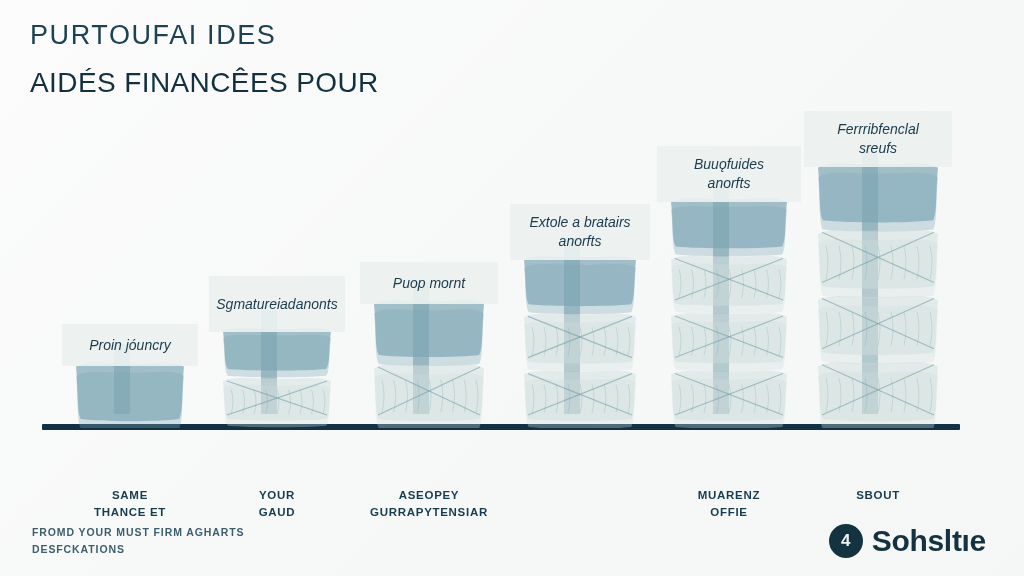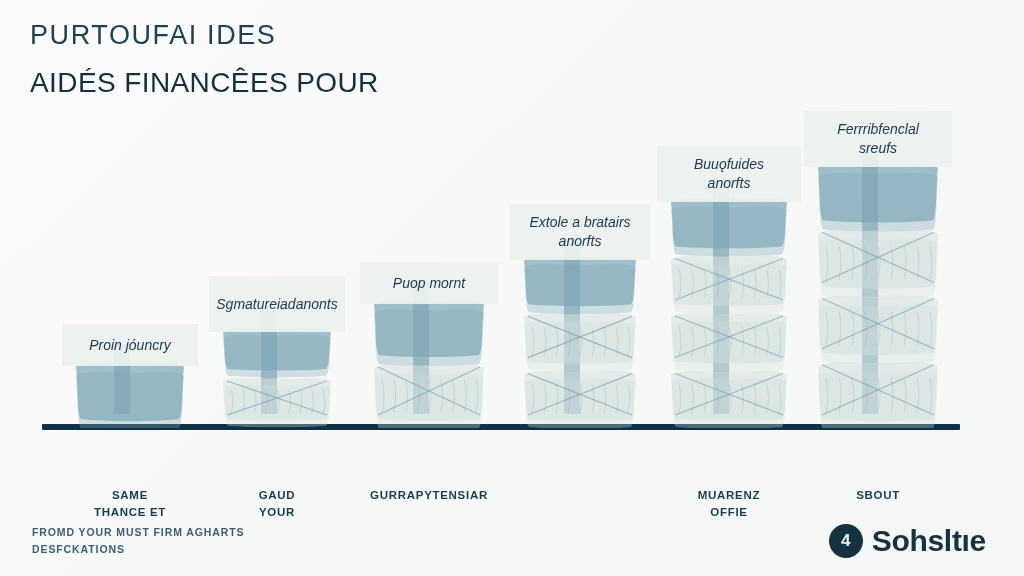--- a/index.html
+++ b/index.html
@@ -120,22 +120,22 @@
           <path d="M 83 87.6 Q 87 99.36 83 111.96" stroke="#7ba3af" stroke-opacity="0.30" stroke-width="0.9" fill="none"></path>
           <path d="M 94.5 87.6 Q 98.5 99.36 94.5 111.96" stroke="#7ba3af" stroke-opacity="0.30" stroke-width="0.9" fill="none"></path>
           <path d="M 106 87.6 Q 110 99.36 106 111.96" stroke="#7ba3af" stroke-opacity="0.30" stroke-width="0.9" fill="none"></path>
         </g>
       </svg>
       <div class="callout" style="left: 209px; top: 276px; width: 136px; height: 56px; display: flex; flex-direction: row; align-items: center; justify-content: center;">
         <div>Sgmatureiad</div>
         <div>anonts</div>
       </div>
       <div class="xlabel" style="left: 182px; width: 190px;">
+        <div>YOUR</div>
         <div>GAUD</div>
-        <div>YOUR</div>
       </div>
       <div class="stem" style="position: absolute; left: 421px; top: 282px; width: 16px; height: 132px; background: rgba(86, 134, 150, 0.5);"></div>
       <svg width="122" height="154" style="position: absolute; left: 368px; top: 274px;">
         <g>
           <path d="M 6 30.6 C 17.080000000000002 22.759999999999998 41.480000000000004 28.36 61 27.240000000000002 C 80.52000000000001 28.36 104.92 22.759999999999998 116 30.6 C 113.6 53 115.4 73.16 111.2 81 C 87.84 83.8 34.160000000000004 83.8 10.8 81 C 6.6000000000000005 73.16 8.399999999999999 53 6 30.6 Z" fill="#7fa8b5" fill-opacity="0.72"></path>
           <path d="M 6 30.6 C 17.080000000000002 22.759999999999998 41.480000000000004 28.36 61 27.240000000000002 C 80.52000000000001 28.36 104.92 22.759999999999998 116 30.6 C 113.6 53 115.4 73.16 111.2 81 C 87.84 83.8 34.160000000000004 83.8 10.8 81 C 6.6000000000000005 73.16 8.399999999999999 53 6 30.6 Z" fill="#7fa8b5" fill-opacity="0.34" transform="translate(0,8.96)"></path>
         </g>
         <g>
           <path d="M 6 94.6 C 17.080000000000002 86.76 41.480000000000004 92.36 61 91.24 C 80.52000000000001 92.36 104.92 86.76 116 94.6 C 113.6 117 115.4 137.16 111.2 145 C 87.84 147.8 34.160000000000004 147.8 10.8 145 C 6.6000000000000005 137.16 8.399999999999999 117 6 94.6 Z" fill="#cfdedd" fill-opacity="0.50"></path>
           <path d="M 6 94.6 C 17.080000000000002 86.76 41.480000000000004 92.36 61 91.24 C 80.52000000000001 92.36 104.92 86.76 116 94.6 C 113.6 117 115.4 137.16 111.2 145 C 87.84 147.8 34.160000000000004 147.8 10.8 145 C 6.6000000000000005 137.16 8.399999999999999 117 6 94.6 Z" fill="#cfdedd" fill-opacity="0.34" transform="translate(0,8.96)"></path>
@@ -149,20 +149,21 @@
           <path d="M 72.75 105.8 Q 76.75 121.47999999999999 72.75 138.28" stroke="#7ba3af" stroke-opacity="0.30" stroke-width="0.9" fill="none"></path>
           <path d="M 84.5 105.8 Q 88.5 121.47999999999999 84.5 138.28" stroke="#7ba3af" stroke-opacity="0.30" stroke-width="0.9" fill="none"></path>
           <path d="M 96.25 105.8 Q 100.25 121.47999999999999 96.25 138.28" stroke="#7ba3af" stroke-opacity="0.30" stroke-width="0.9" fill="none"></path>
           <path d="M 108 105.8 Q 112 121.47999999999999 108 138.28" stroke="#7ba3af" stroke-opacity="0.30" stroke-width="0.9" fill="none"></path>
         </g>
       </svg>
       <div class="callout" style="left: 360px; top: 262px; width: 138px; height: 42px; display: flex; flex-direction: column; align-items: center; justify-content: center;">
         <div>Puop mornt</div>
       </div>
       <div class="xlabel" style="left: 334px; width: 190px;">
+        <div>ASEOPEY</div>
         <div>GURRAPYTENSIAR</div>
       </div>
       <div class="stem" style="position: absolute; left: 572px; top: 238px; width: 16px; height: 176px; background: rgba(86, 134, 150, 0.5);"></div>
       <svg width="124" height="198" style="position: absolute; left: 518px; top: 230px;">
         <g>
           <path d="M 6 29.933333333333334 C 17.360000000000003 23.026666666666667 42.160000000000004 27.96 62 26.973333333333333 C 81.84 27.96 106.64 23.026666666666667 118 29.933333333333334 C 115.6 49.66666666666667 117.4 67.42666666666668 113.2 74.33333333333334 C 89.28 76.80000000000001 34.720000000000006 76.80000000000001 10.8 74.33333333333334 C 6.6000000000000005 67.42666666666668 8.399999999999999 49.66666666666667 6 29.933333333333334 Z" fill="#7fa8b5" fill-opacity="0.72"></path>
           <path d="M 6 29.933333333333334 C 17.360000000000003 23.026666666666667 42.160000000000004 27.96 62 26.973333333333333 C 81.84 27.96 106.64 23.026666666666667 118 29.933333333333334 C 115.6 49.66666666666667 117.4 67.42666666666668 113.2 74.33333333333334 C 89.28 76.80000000000001 34.720000000000006 76.80000000000001 10.8 74.33333333333334 C 6.6000000000000005 67.42666666666668 8.399999999999999 49.66666666666667 6 29.933333333333334 Z" fill="#7fa8b5" fill-opacity="0.34" transform="translate(0,7.893333333333335)"></path>
         </g>
         <g>
           <path d="M 6 87.26666666666668 C 17.360000000000003 80.36000000000001 42.160000000000004 85.29333333333334 62 84.30666666666667 C 81.84 85.29333333333334 106.64 80.36000000000001 118 87.26666666666668 C 115.6 107.00000000000001 117.4 124.76000000000002 113.2 131.66666666666669 C 89.28 134.13333333333335 34.720000000000006 134.13333333333335 10.8 131.66666666666669 C 6.6000000000000005 124.76000000000002 8.399999999999999 107.00000000000001 6 87.26666666666668 Z" fill="#cfdedd" fill-opacity="0.50"></path>

